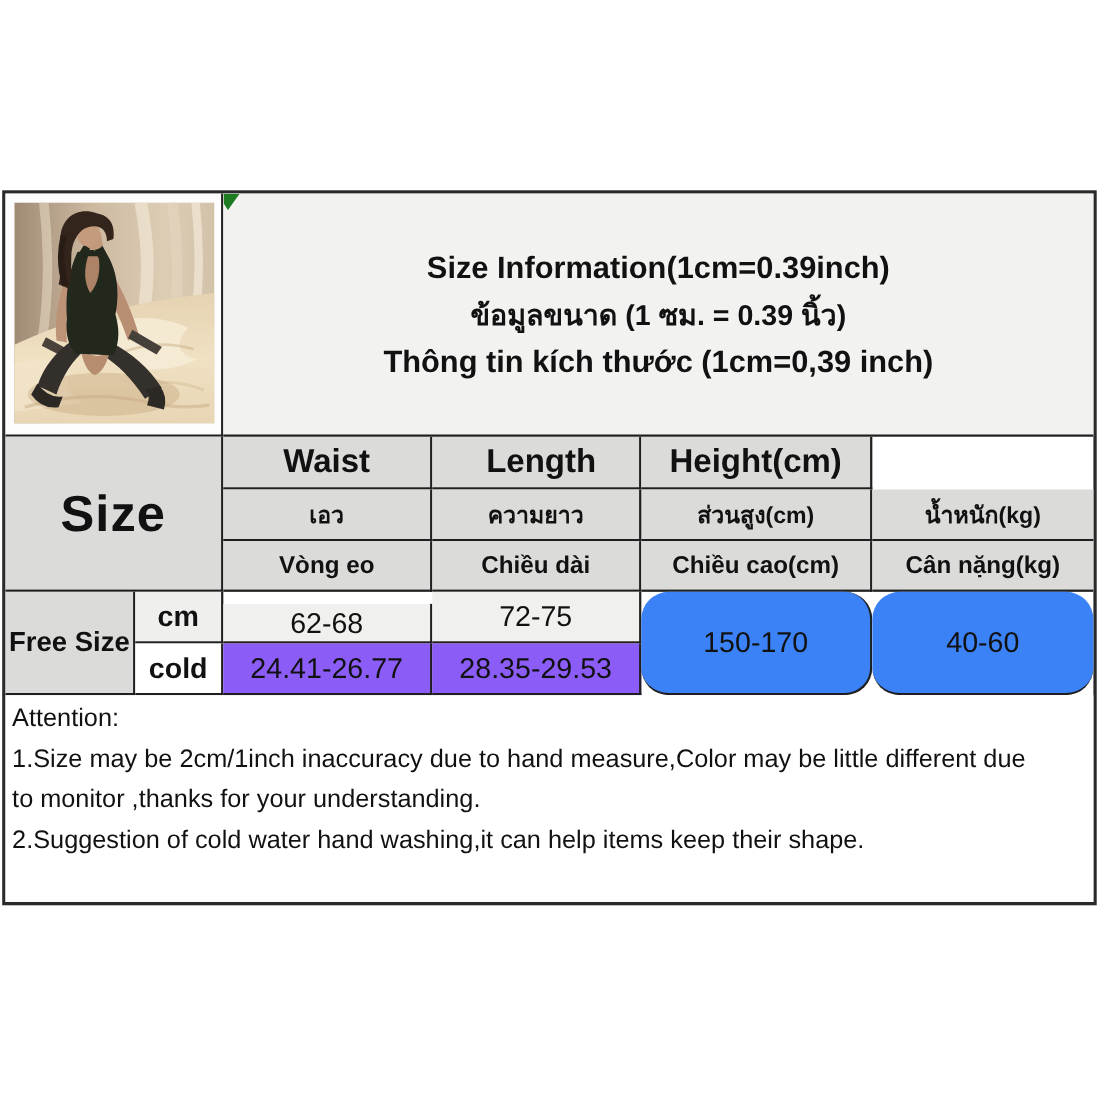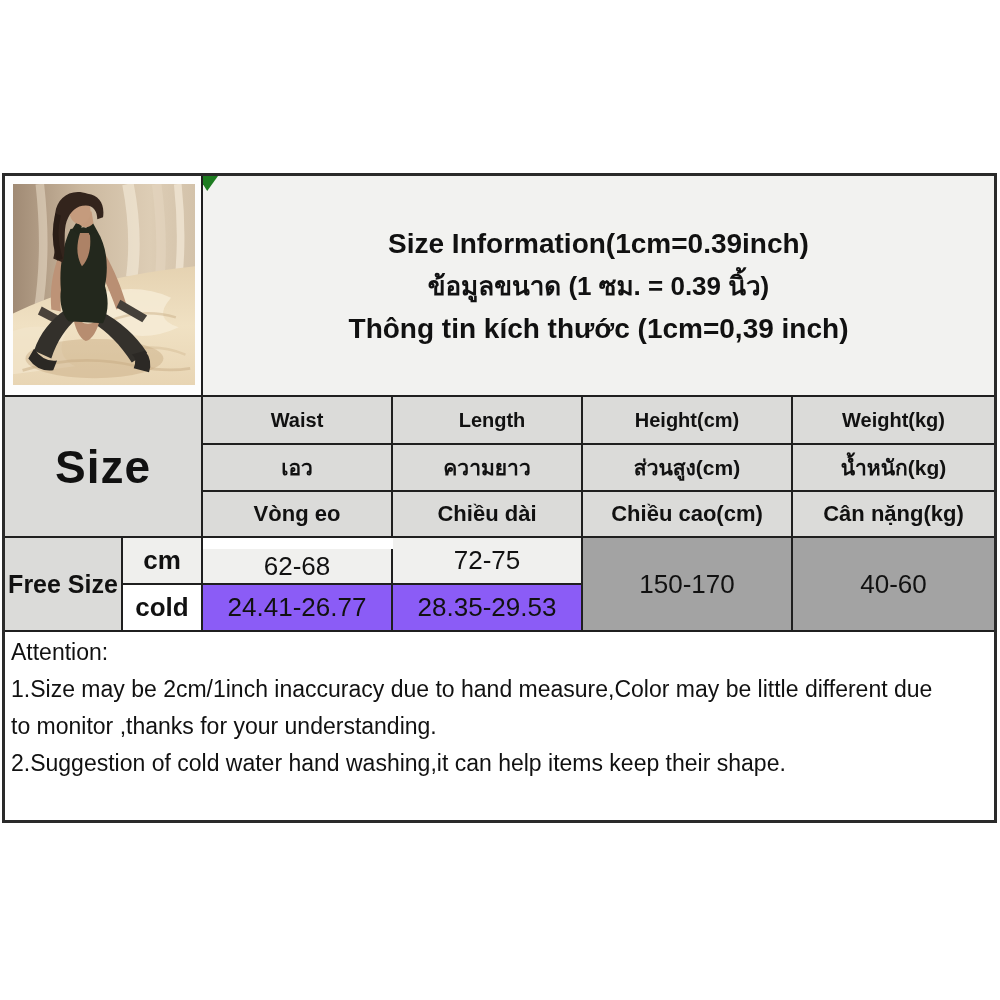--- a/index.html
+++ b/index.html
@@ -72,39 +72,39 @@
   .size-cell {
     grid-area: 2 / 1 / 5 / 3;
     background: #dbdbd9;
     font-weight: bold;
     font-size: 46px;
     letter-spacing: 1px;
   }
   .hdr {
     background: #dbdbd9;
     font-weight: bold;
-    font-size: 20px;
+    font-size: 30px;
   }
   .hdr-th { font-size: 21px; }
   .hdr-vi { font-size: 22px; }
 
   .freesize-cell {
     grid-area: 5 / 1 / 7 / 2;
     background: #dbdbd9;
     font-weight: bold;
     font-size: 25px;
   }
   .unit-cell { font-weight: bold; font-size: 26px; }
   .unit-cm { background: #efefed; }
   .unit-inch { background: #ffffff; }
 
   .val { font-size: 26px; font-weight: 400; }
   .val-cm { background: #f0f0ee; }
   .val-inch { background: #8b5cf6; }
-  .val-merged { background: #a3a3a3; }
+  .val-merged { background: #3b82f6; border-radius: 25px; }
   .height-cell { grid-area: 5 / 5 / 7 / 6; }
   .weight-cell { grid-area: 5 / 6 / 7 / 7; }
 
   .attention-cell {
     grid-area: 7 / 1 / 8 / 7;
     background: #ffffff;
     flex-direction: column;
     align-items: flex-start;
     justify-content: flex-start;
     text-align: center;
@@ -185,21 +185,20 @@
       <div class="title-en">Size Information(1cm=0.39inch)</div>
       <div class="title-th">ข้อมูลขนาด (1 ซม. = 0.39 นิ้ว)</div>
       <div class="title-vi">Thông tin kích thước (1cm=0,39 inch)</div>
     </div>
 
     <div class="cell size-cell">Size</div>
 
     <div class="cell hdr" style="grid-area:2/3/3/4;">Waist</div>
     <div class="cell hdr" style="grid-area:2/4/3/5;padding-left:10px;">Length</div>
     <div class="cell hdr" style="grid-area:2/5/3/6;">Height(cm)</div>
-    <div class="cell hdr no-r" style="grid-area:2/6/3/7;">Weight(kg)</div>
 
     <div class="cell hdr hdr-th" style="grid-area:3/3/4/4;">เอว</div>
     <div class="cell hdr hdr-th" style="grid-area:3/5/4/6;">ส่วนสูง(cm)</div>
     <div class="cell hdr hdr-th" style="grid-area:3/4/4/5;">ความยาว</div>
     <div class="cell hdr hdr-th no-r" style="grid-area:3/6/4/7;">น้ำหนัก(kg)</div>
 
     <div class="cell hdr hdr-vi" style="grid-area:4/3/5/4;">Vòng eo</div>
     <div class="cell hdr hdr-vi" style="grid-area:4/4/5/5;">Chiều dài</div>
     <div class="cell hdr hdr-vi" style="grid-area:4/5/5/6;">Chiều cao(cm)</div>
     <div class="cell hdr hdr-vi no-r" style="grid-area:4/6/5/7;">Cân nặng(kg)</div>

